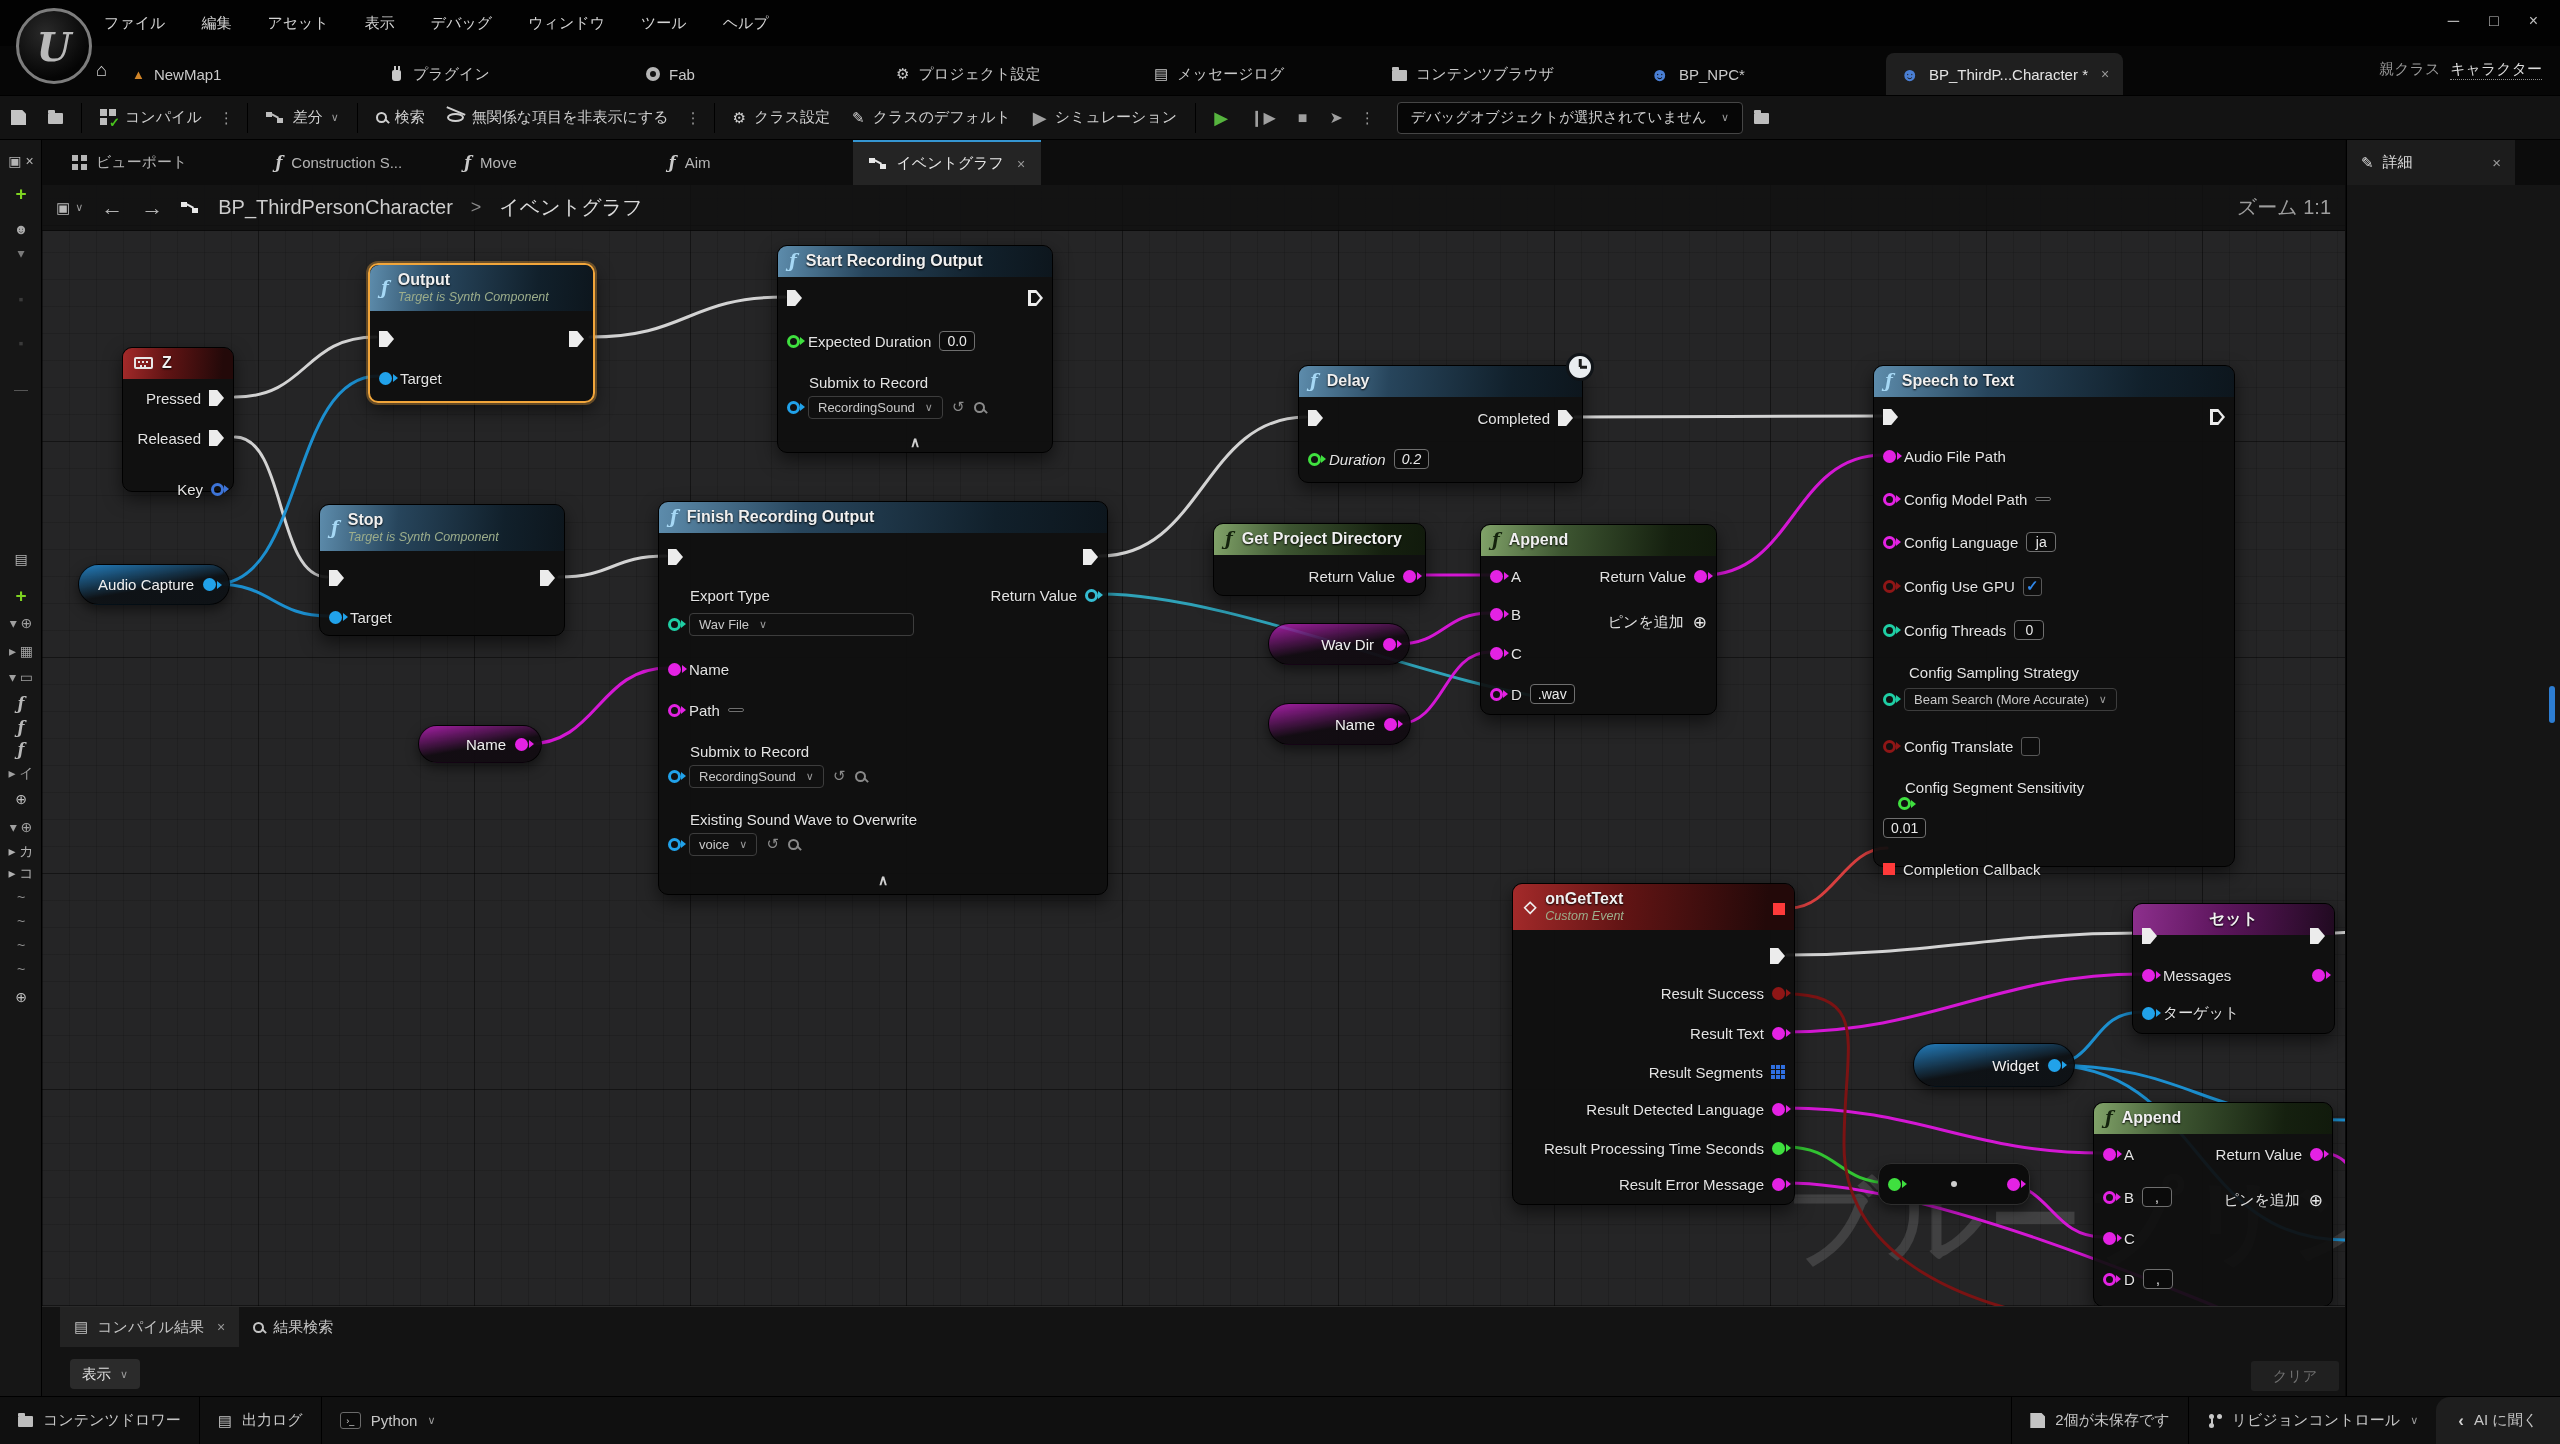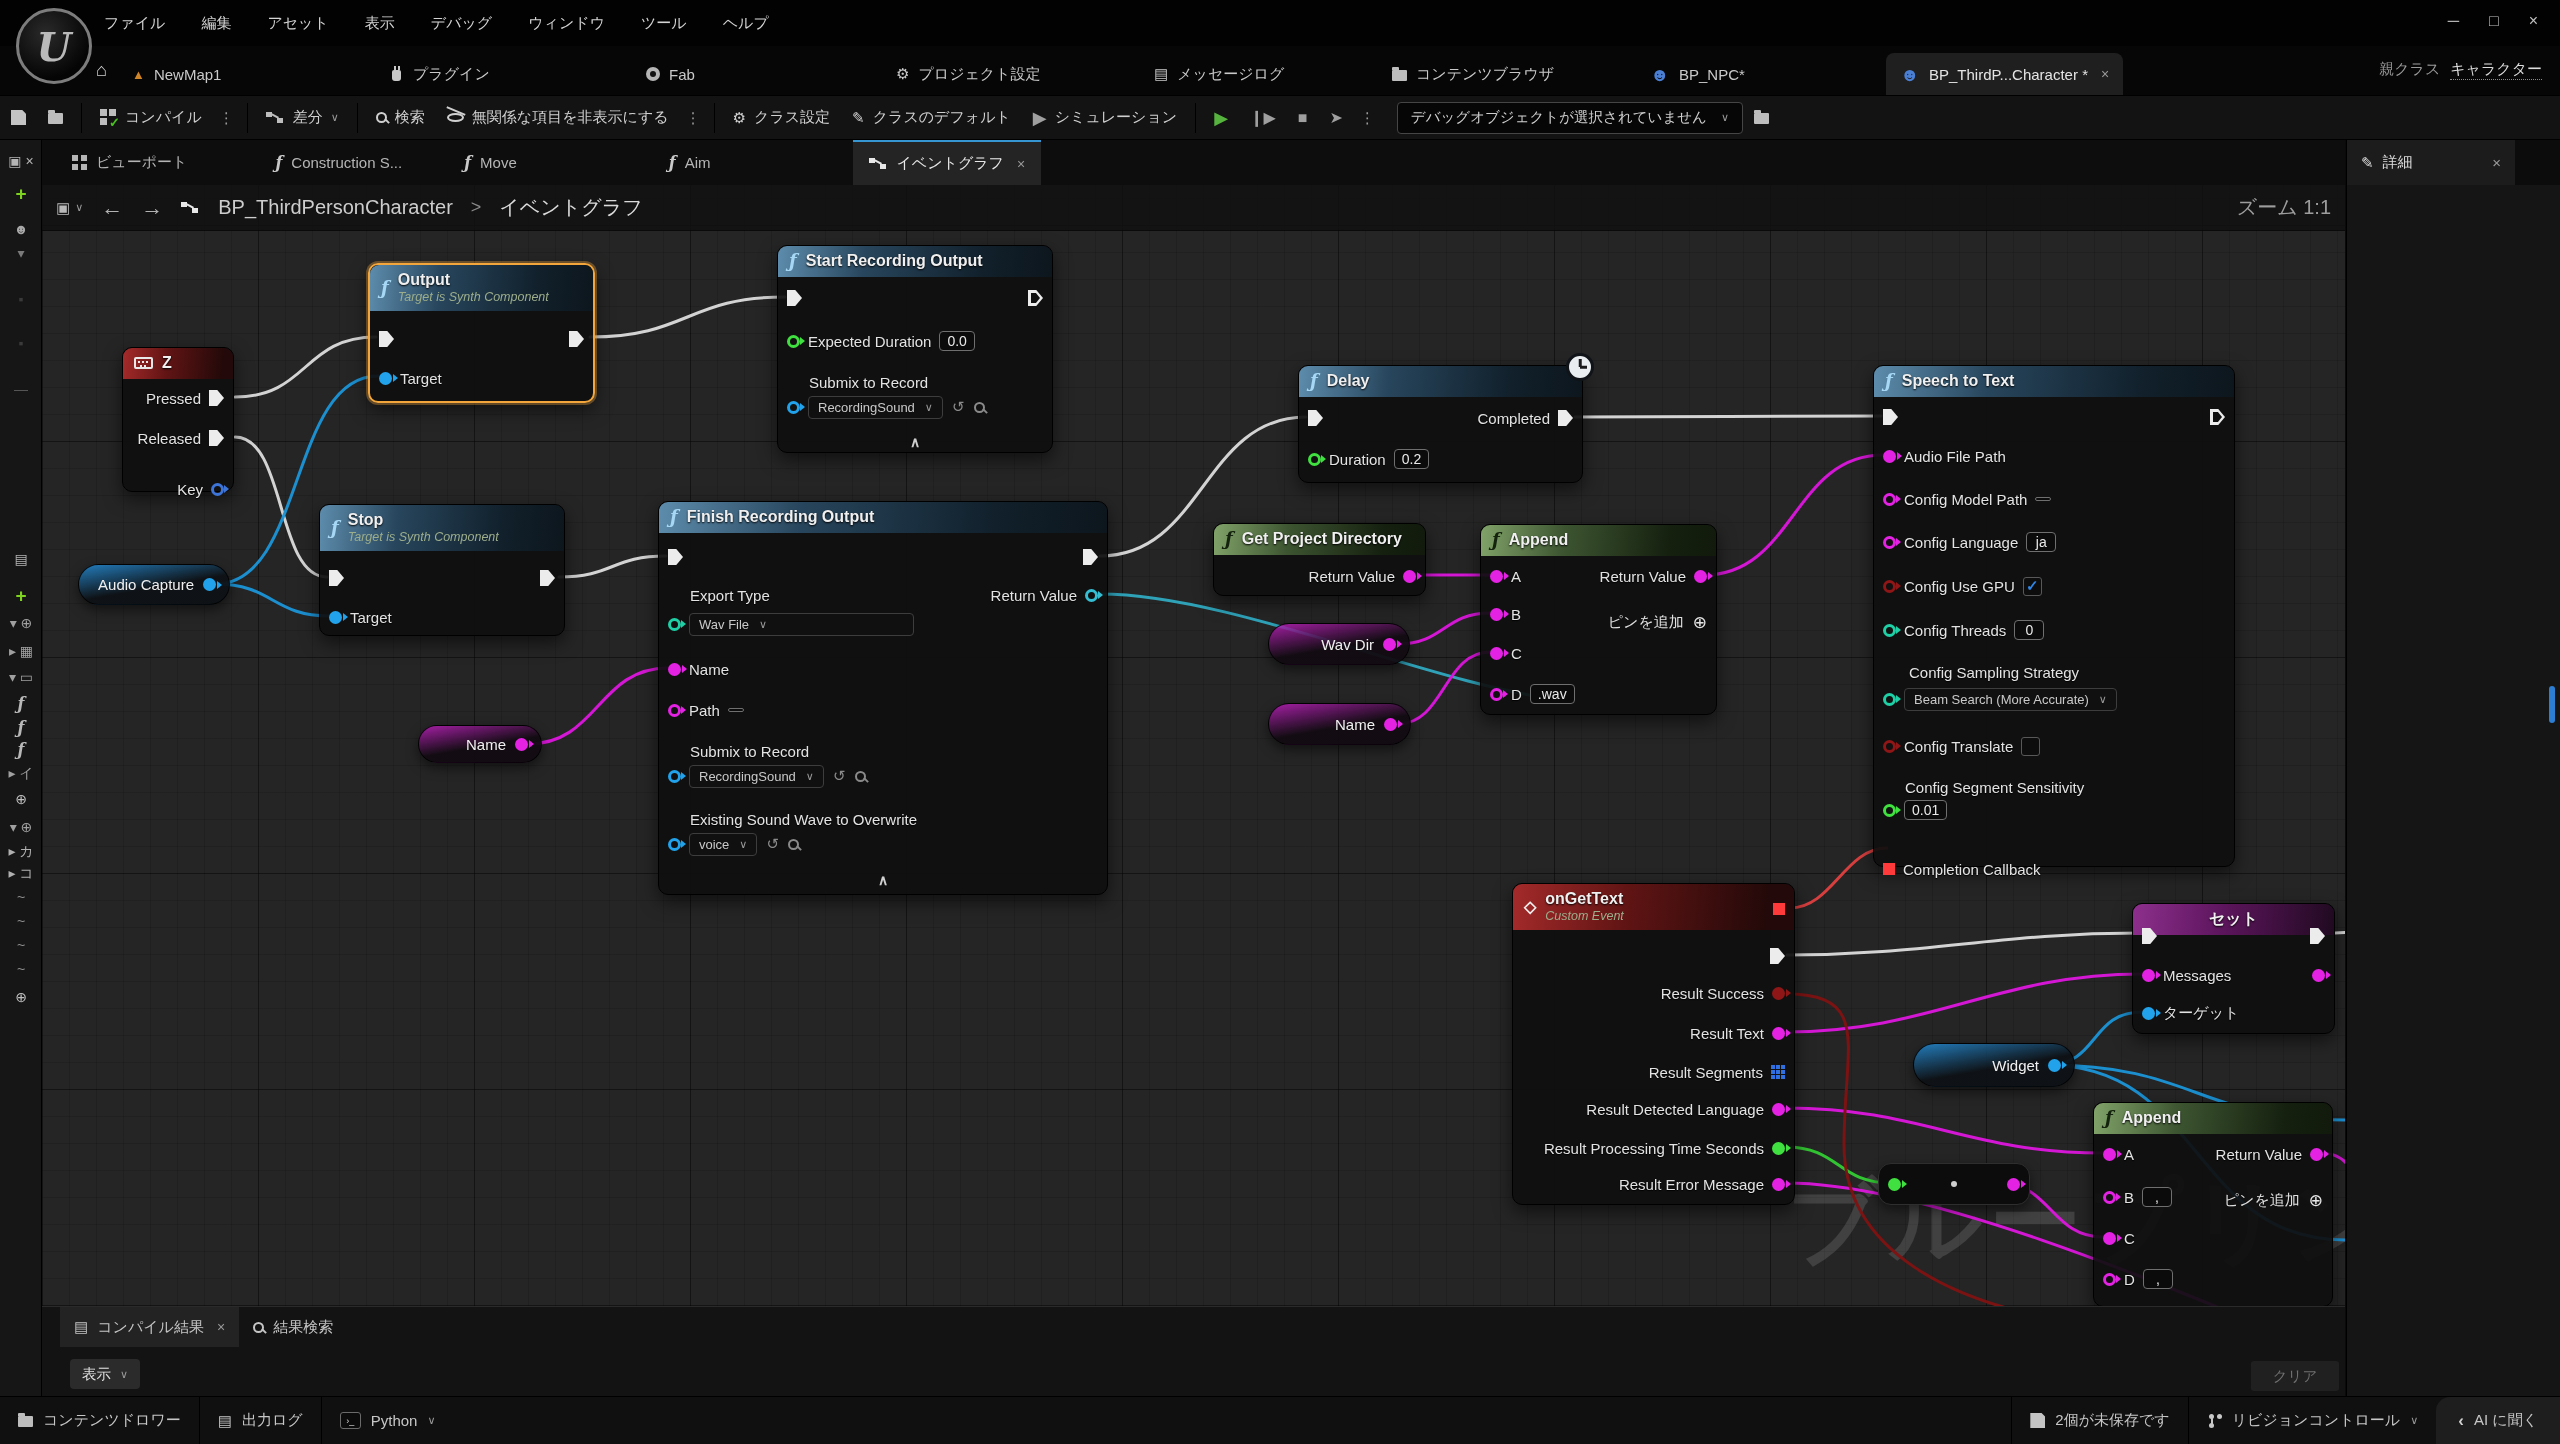--- a/index.html
+++ b/index.html
@@ -585,21 +585,21 @@
             </div>
           </div>
           <div class="clockb"></div>
           <div class="item l" style="top: 39px;">
             <span class="p-exec"></span>
           </div>
           <div class="item r" style="top: 39px;">
             <span class="p-exec"></span>
             <span class="lab">Completed</span>
           </div>
-          <div class="item l" style="top: 80px;">
+          <div class="item l" style="top: 80px; font-style: italic;">
             <span class="p-circ hollow" style="--pc: #3fe03f;"></span>
             <span class="lab">Duration</span>
             <span class="w-box">0.2</span>
           </div>
         </div>
         <div class="node" style="left: 1171px; top: 338px; width: 213px; height: 73px;">
           <div class="nhead green">
             <span class="fico">ƒ</span>
             <div>
               <div class="ntitle">Get Project Directory</div>
@@ -695,21 +695,21 @@
             </span>
           </div>
           <div class="item l" style="top: 367px;">
             <span class="p-circ hollow" style="--pc: #8e1616;"></span>
             <span class="lab">Config Translate</span>
             <span class="w-check"></span>
           </div>
           <div class="item l" style="top: 408px;">
             <span class="lab" style="margin-left: 22px;">Config Segment Sensitivity</span>
           </div>
-          <div class="item l" style="top: 431px;">
+          <div class="item l" style="top: 431px; flex-direction: column;">
             <span class="p-circ hollow" style="--pc: #3fe03f;"></span>
             <span class="w-box">0.01</span>
           </div>
           <div class="item l" style="top: 490px;">
             <span class="p-sq" style="--pc: #ff3a3a;"></span>
             <span class="lab">Completion Callback</span>
           </div>
         </div>
         <div class="node" style="left: 1470px; top: 698px; width: 283px; height: 322px;">
           <div class="nhead red">

